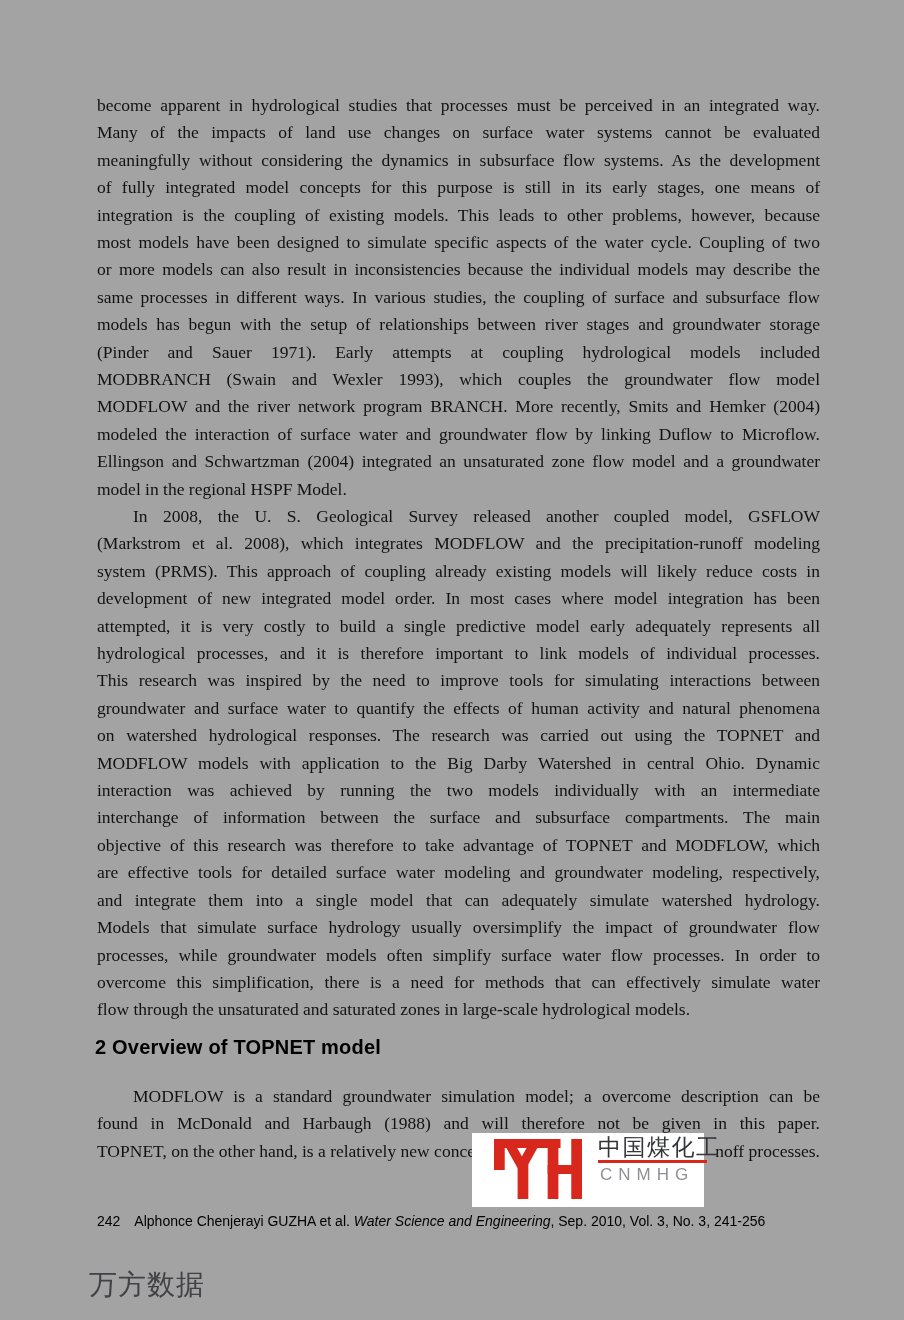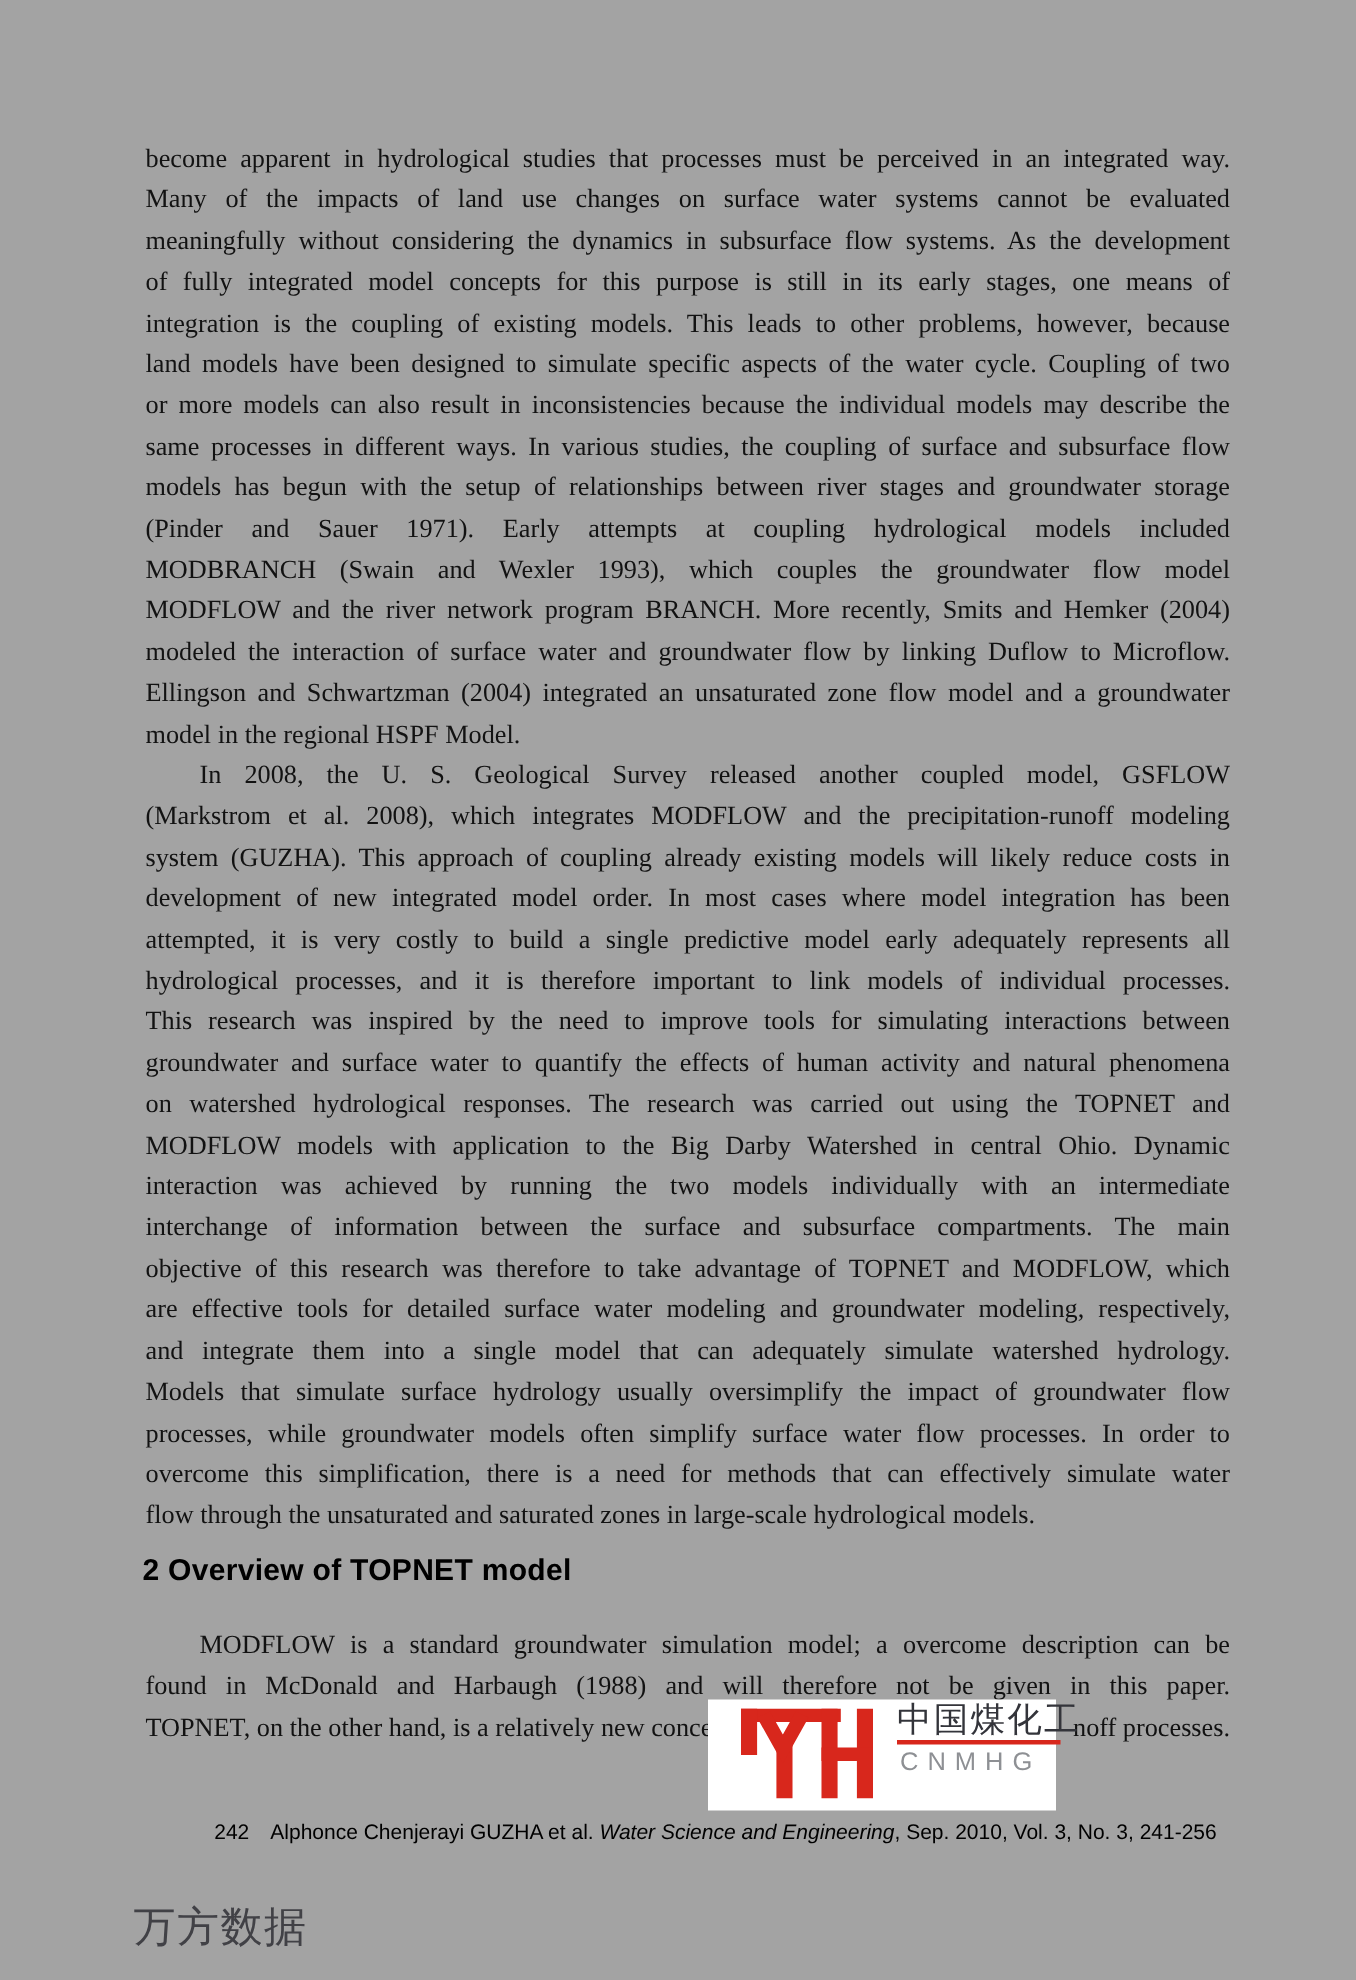--- a/index.html
+++ b/index.html
@@ -32,57 +32,57 @@
     position:absolute;left:126px;top:2px;font-size:23px;line-height:25px;
     color:#33343a;font-family:"DejaVu Sans","Liberation Sans",sans-serif;letter-spacing:1.5px;white-space:nowrap;
   }
   .logo-underline{position:absolute;left:126px;top:27px;width:109px;height:3px;}
   .logo-latin{
     position:absolute;left:128px;top:33px;font-size:17px;line-height:18px;
     color:#8e9094;font-family:"Liberation Sans","DejaVu Sans",sans-serif;letter-spacing:6px;white-space:nowrap;
   }
   .footer{
     position:absolute;left:97px;top:1213px;width:760px;white-space:nowrap;
-    font-family:"Liberation Sans","DejaVu Sans",sans-serif;font-size:14px;color:#000000;text-align:center;
+    font-family:"Liberation Sans","DejaVu Sans",sans-serif;font-size:14px;color:#000000;
   }
   .footer .pagenum{margin-right:14px;}
   .footer .journal{font-style:italic;}
   .watermark{
     position:absolute;left:89px;top:1266px;
     font-family:"DejaVu Sans","Liberation Sans",sans-serif;
     font-size:28px;color:#414146;letter-spacing:1px;
   }
 </style>
 </head>
 <body>
 
 <div class="page">
 
   <div class="para" style="top:92px">
       <div class="line">become apparent in hydrological studies that processes must be perceived in an integrated way.</div>
       <div class="line">Many of the impacts of land use changes on surface water systems cannot be evaluated</div>
       <div class="line">meaningfully without considering the dynamics in subsurface flow systems. As the development</div>
       <div class="line">of fully integrated model concepts for this purpose is still in its early stages, one means of</div>
       <div class="line">integration is the coupling of existing models. This leads to other problems, however, because</div>
-      <div class="line">land models have been designed to simulate specific aspects of the water cycle. Coupling of two</div>
+      <div class="line">most models have been designed to simulate specific aspects of the water cycle. Coupling of two</div>
       <div class="line">or more models can also result in inconsistencies because the individual models may describe the</div>
       <div class="line">same processes in different ways. In various studies, the coupling of surface and subsurface flow</div>
       <div class="line">models has begun with the setup of relationships between river stages and groundwater storage</div>
       <div class="line">(Pinder and Sauer 1971). Early attempts at coupling hydrological models included</div>
       <div class="line">MODBRANCH (Swain and Wexler 1993), which couples the groundwater flow model</div>
       <div class="line">MODFLOW and the river network program BRANCH. More recently, Smits and Hemker (2004)</div>
       <div class="line">modeled the interaction of surface water and groundwater flow by linking Duflow to Microflow.</div>
       <div class="line">Ellingson and Schwartzman (2004) integrated an unsaturated zone flow model and a groundwater</div>
       <div class="line last-line">model in the regional HSPF Model.</div>
     </div>
 
   <div class="para indent" style="top:503px">
       <div class="line">In 2008, the U. S. Geological Survey released another coupled model, GSFLOW</div>
       <div class="line">(Markstrom et al. 2008), which integrates MODFLOW and the precipitation-runoff modeling</div>
-      <div class="line">system (GUZHA). This approach of coupling already existing models will likely reduce costs in</div>
+      <div class="line">system (PRMS). This approach of coupling already existing models will likely reduce costs in</div>
       <div class="line">development of new integrated model order. In most cases where model integration has been</div>
       <div class="line">attempted, it is very costly to build a single predictive model early adequately represents all</div>
       <div class="line">hydrological processes, and it is therefore important to link models of individual processes.</div>
       <div class="line">This research was inspired by the need to improve tools for simulating interactions between</div>
       <div class="line">groundwater and surface water to quantify the effects of human activity and natural phenomena</div>
       <div class="line">on watershed hydrological responses. The research was carried out using the TOPNET and</div>
       <div class="line">MODFLOW models with application to the Big Darby Watershed in central Ohio. Dynamic</div>
       <div class="line">interaction was achieved by running the two models individually with an intermediate</div>
       <div class="line">interchange of information between the surface and subsurface compartments. The main</div>
       <div class="line">objective of this research was therefore to take advantage of TOPNET and MODFLOW, which</div>

